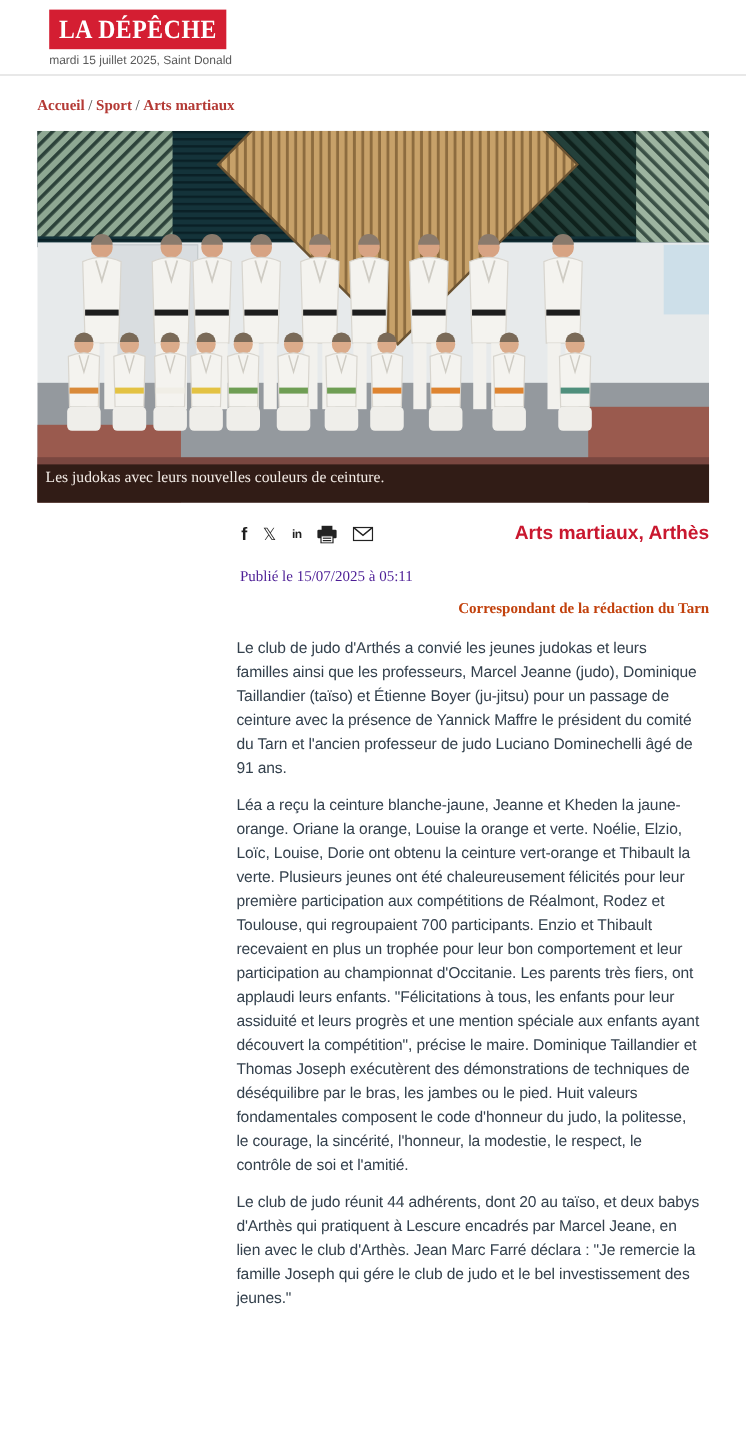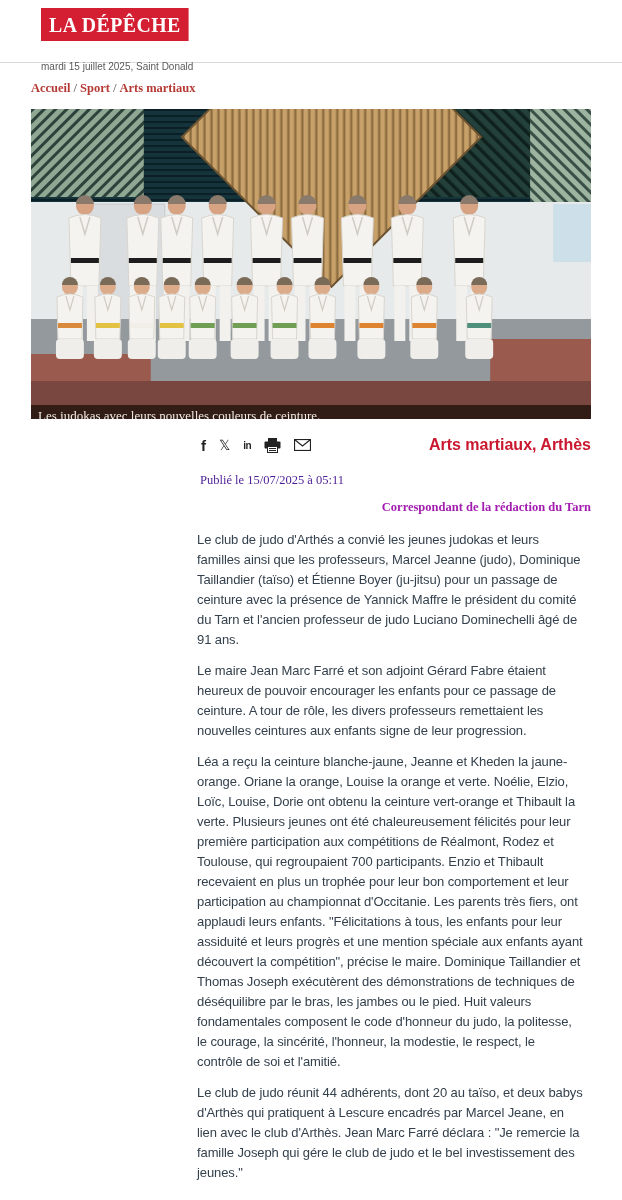--- a/index.html
+++ b/index.html
@@ -14,39 +14,39 @@
   }
   
   .site-header{padding:8px 0 0 41px;height:54px;}
   .logo{
     display:inline-block;background:var(--brand-red);color:#fff;
     font-family:"Liberation Serif",serif;font-weight:700;font-size:22px;
     line-height:33px;padding:0 9px;letter-spacing:.5px;
     transform:scaleX(.9);transform-origin:left center;cursor:pointer;
     white-space:nowrap;
   }
-  .dateline{margin-top:20px;font-size:10px;color:#5a5a5a;}
+  .dateline{margin-top:4px;font-size:10px;color:#5a5a5a;}
   .top-divider{border:none;border-top:1px solid #d9d9d9;margin:8px 0 0 0;}
   
   .content{padding:0 31px;}
   .breadcrumb{
     margin-top:18px;font-family:"Liberation Serif",serif;font-weight:700;
     font-size:12.5px;color:var(--link-red);
   }
   .breadcrumb a{color:var(--link-red);text-decoration:none;cursor:pointer;}
   .breadcrumb .sep{color:#444;font-weight:400;padding:0 3px;}
   h1.article-title{
     margin-top:11px;font-family:"Liberation Serif",serif;font-weight:700;
     font-size:20px;line-height:26px;color:var(--title-text);letter-spacing:.1px;
   }
   
   figure.photo{position:relative;margin-top:13px;width:560px;height:310px;overflow:hidden;}
   figure.photo svg{display:block;}
   figcaption.photo-caption{
-    position:absolute;left:0;right:0;bottom:0;height:14px;
+    position:absolute;left:0;right:0;bottom:0;height:32px;
     background:rgba(36,21,15,.85);color:#f3ece6;
     font-family:"Liberation Serif",serif;font-size:13px;line-height:22px;
     padding:0 0 0 7px;
   }
   
   .meta-row{display:flex;align-items:center;margin-top:17px;}
   .share{display:flex;align-items:center;gap:13px;margin-left:170px;}
   .share-btn{
     background:none;border:none;cursor:pointer;padding:0;height:16px;
     display:flex;align-items:center;color:#1f1f1f;
@@ -58,21 +58,21 @@
   .tags-link{
     margin-left:auto;color:var(--tag-red);font-weight:700;font-size:16px;
     text-decoration:none;cursor:pointer;
   }
   .publish-line{
     margin:19px 0 0 169px;font-family:"Liberation Serif",serif;
     font-size:12.5px;color:#4c1d95;
   }
   .author-line{
     margin-top:12px;text-align:right;font-family:"Liberation Serif",serif;
-    font-weight:700;font-size:12.5px;color:#a21caf;
+    font-weight:700;font-size:12.5px;color:#c2410c;
   }
   
   .article-body{margin:15px 0 0 166px;width:386px;color:var(--body-text);}
   .article-body p{
     font-size:13px;line-height:20px;letter-spacing:-.1px;margin-bottom:11px;
   }
 </style>
 </head>
 <body>
 
@@ -205,19 +205,18 @@
       </button>
     </div>
     <a class="tags-link">Arts martiaux, Arthès</a>
   </div>
 
   <div class="publish-line">Publié le 15/07/2025 à 05:11</div>
   <div class="author-line">Correspondant de la rédaction du Tarn</div>
 
   <div class="article-body">
     <p>Le club de judo d'Arthés a convié les jeunes judokas et leurs familles ainsi que les professeurs, Marcel Jeanne (judo), Dominique Taillandier (taïso) et Étienne Boyer (ju-jitsu) pour un passage de ceinture avec la présence de Yannick Maffre le président du comité du Tarn et l'ancien professeur de judo Luciano Dominechelli âgé de 91 ans.</p>
-    <p>Le maire Jean Marc Farré et son adjoint Gérard Fabre étaient heureux de pouvoir encourager les enfants pour ce passage de ceinture. A tour de rôle, les divers professeurs remettaient les nouvelles ceintures aux enfants signe de leur progression.</p>
     <p>Léa a reçu la ceinture blanche-jaune, Jeanne et Kheden la jaune-orange. Oriane la orange, Louise la orange et verte. Noélie, Elzio, Loïc, Louise, Dorie ont obtenu la ceinture vert-orange et Thibault la verte. Plusieurs jeunes ont été chaleureusement félicités pour leur première participation aux compétitions de Réalmont, Rodez et Toulouse, qui regroupaient 700 participants. Enzio et Thibault recevaient en plus un trophée pour leur bon comportement et leur participation au championnat d'Occitanie. Les parents très fiers, ont applaudi leurs enfants. "Félicitations à tous, les enfants pour leur assiduité et leurs progrès et une mention spéciale aux enfants ayant découvert la compétition", précise le maire. Dominique Taillandier et Thomas Joseph exécutèrent des démonstrations de techniques de déséquilibre par le bras, les jambes ou le pied. Huit valeurs fondamentales composent le code d'honneur du judo, la politesse, le courage, la sincérité, l'honneur, la modestie, le respect, le contrôle de soi et l'amitié.</p>
     <p>Le club de judo réunit 44 adhérents, dont 20 au taïso, et deux babys d'Arthès qui pratiquent à Lescure encadrés par Marcel Jeane, en lien avec le club d'Arthès. Jean Marc Farré déclara : "Je remercie la famille Joseph qui gére le club de judo et le bel investissement des jeunes."</p>
 
   </div>
 
 </div>
 
 </body></html>

